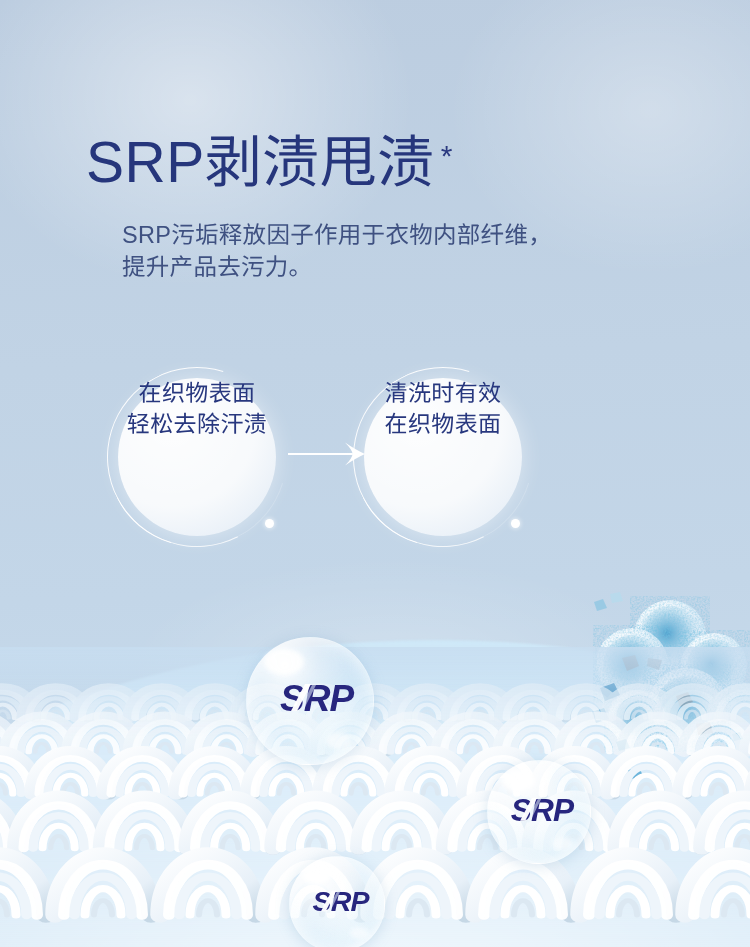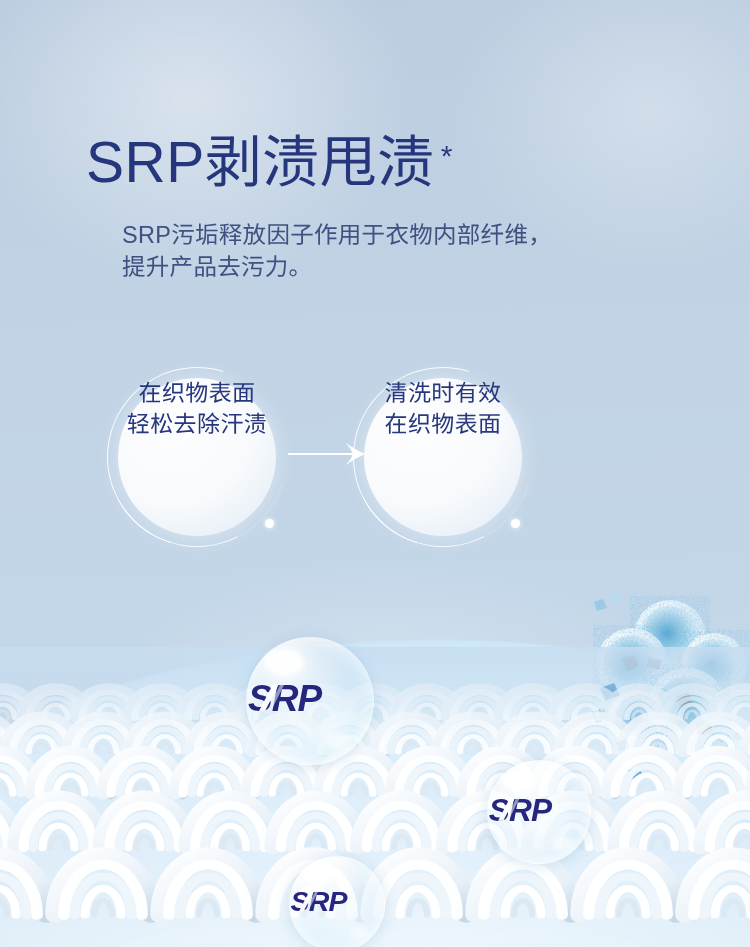--- a/index.html
+++ b/index.html
@@ -90,21 +90,21 @@
     position:absolute;left:0;bottom:0;width:750px;height:300px;overflow:hidden;
   }
   .fabric svg{position:absolute;left:0;bottom:0;}
   .fabric-fade{
     position:absolute;left:0;top:0;width:750px;height:90px;
     background:linear-gradient(180deg,rgba(199,221,240,.85),rgba(199,221,240,0));
     pointer-events:none;
   }
 
   
-  .bubble{position:absolute;border-radius:50%;display:flex;align-items:center;justify-content:flex-start;}
+  .bubble{position:absolute;border-radius:50%;display:flex;align-items:center;justify-content:flex-end;}
   .bubble .glass{
     position:absolute;inset:0;border-radius:50%;
     background:
       radial-gradient(circle at 30% 22%,rgba(255,255,255,.95) 0%,rgba(255,255,255,.42) 26%,rgba(226,243,252,.28) 48%,rgba(190,226,246,.35) 74%,rgba(236,248,255,.6) 92%),
       radial-gradient(circle at 68% 80%,rgba(255,255,255,.75) 0%,rgba(255,255,255,0) 40%);
     box-shadow:inset 0 0 18px rgba(255,255,255,.85), 0 2px 14px rgba(120,165,200,.28);
     border:1px solid rgba(255,255,255,.55);
   }
   .bubble .hl{
     position:absolute;border-radius:50%;background:rgba(255,255,255,.85);

